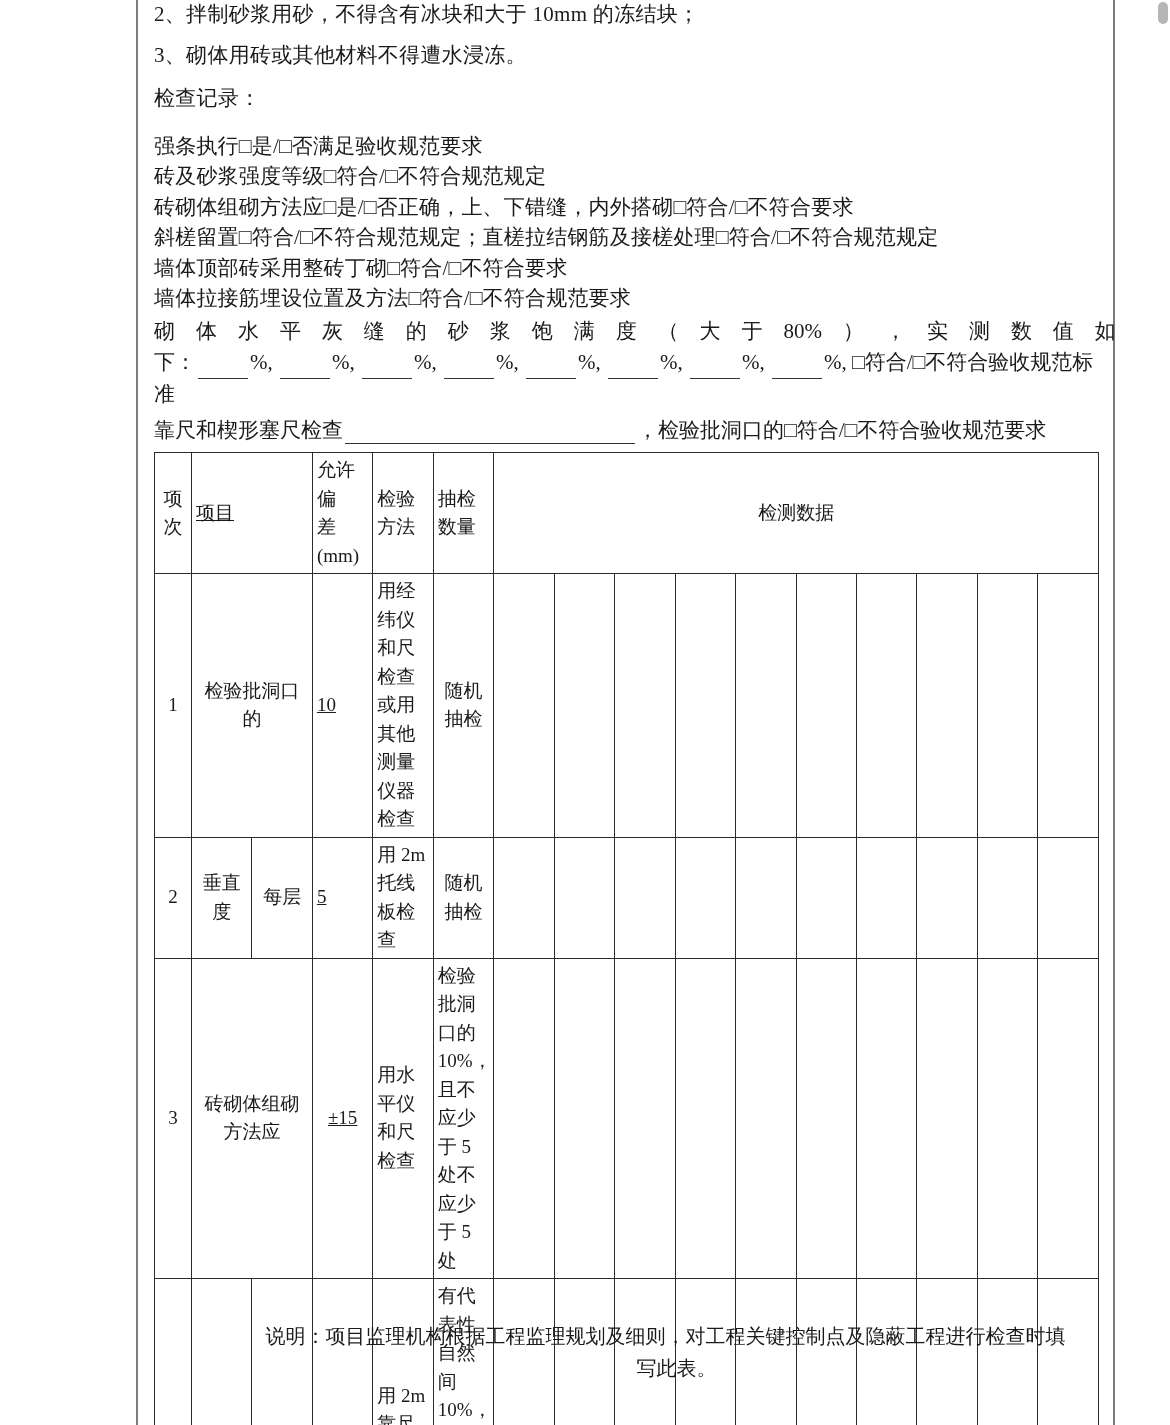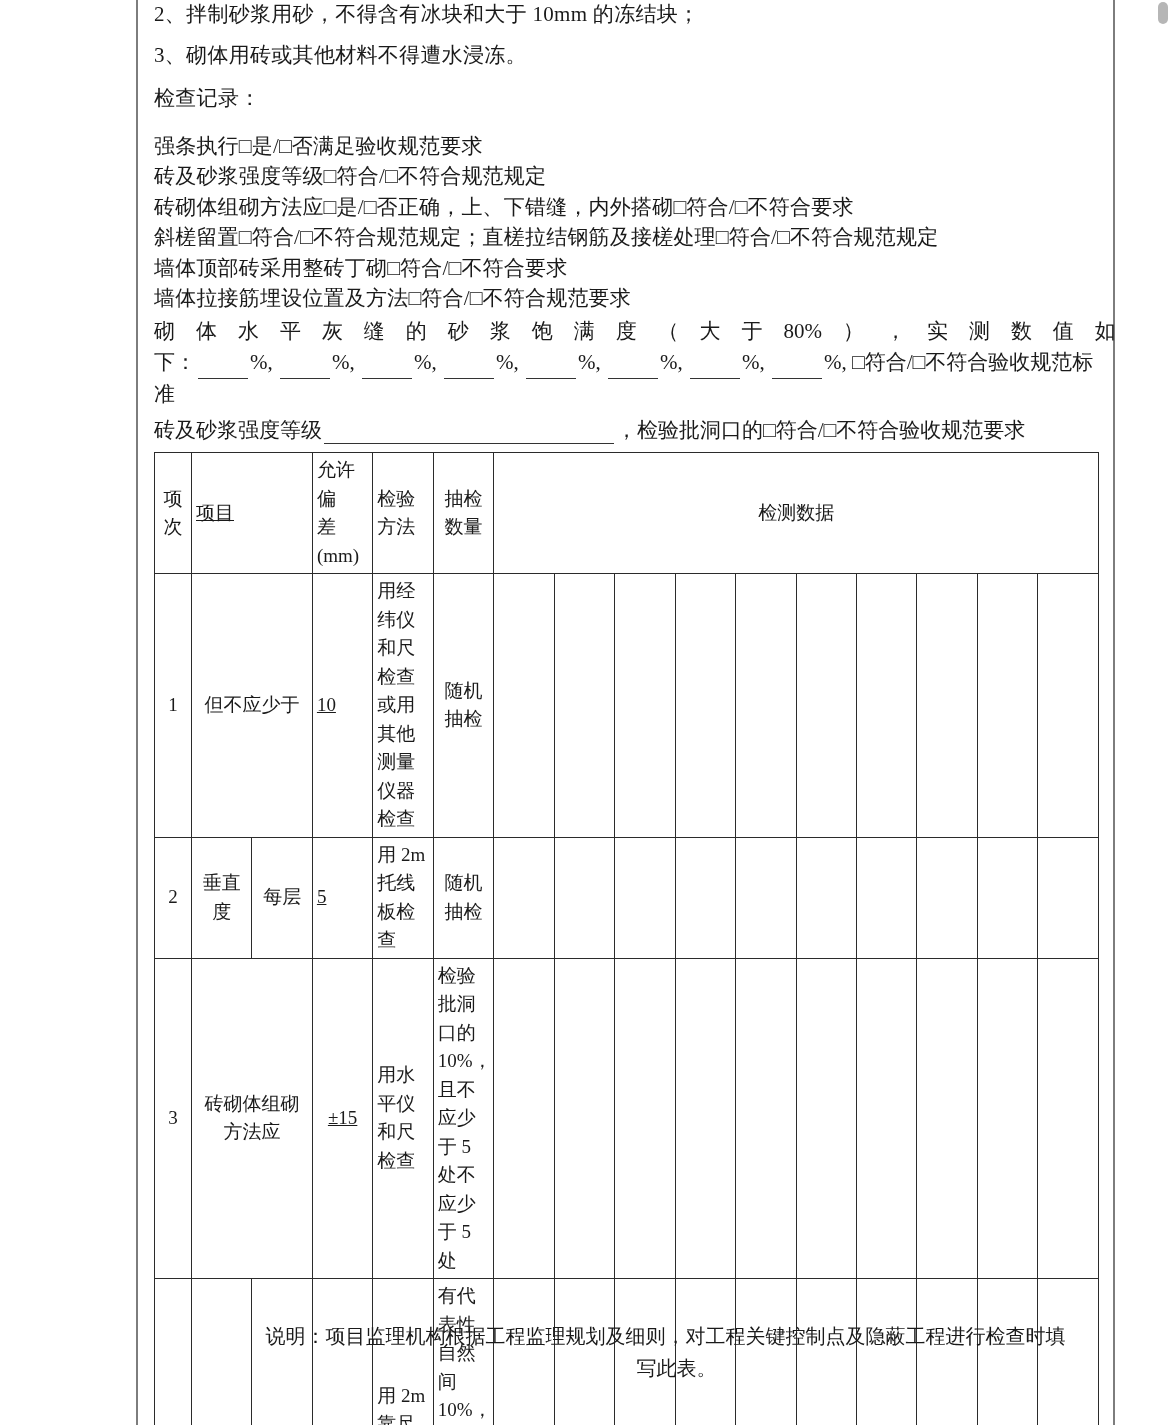--- a/index.html
+++ b/index.html
@@ -145,21 +145,21 @@
 
   .hdr-idx {
     width: 28px;
     text-align: center;
     line-height: 1.15;
     font-size: 19px;
   }
   .hdr-item { text-align: left; padding-left: 6px; text-decoration: underline; }
   .hdr-dev  { text-align: left; line-height: 1.15; font-size: 19px; padding-left: 2px;}
   .hdr-meth { text-align: left; padding-left: 4px; }
-  .hdr-qty  { text-align: center; padding-left: 4px; }
+  .hdr-qty  { text-align: left; padding-left: 4px; }
   .hdr-data { text-align: center; }
 
   .footnote {
     padding: 14px 16px 0 40px;
     font-size: 20px;
     line-height: 1.6;
     text-align: center;
   }
   .footnote .l2 { padding-left: 22px; display: block; }
 </style>
@@ -206,21 +206,21 @@
           <span>测</span>
           <span>数</span>
           <span>值</span>
           <span>如</span>
         </div>
       <div class="cont-line" id="fullness-line2"><span>下：</span><span class="blank-line"></span><span>%, </span><span class="blank-line"></span><span>%, </span><span class="blank-line"></span><span>%, </span><span class="blank-line"></span><span>%, </span><span class="blank-line"></span><span>%, </span><span class="blank-line"></span><span>%, </span><span class="blank-line"></span><span>%, </span><span class="blank-line"></span><span>%, </span><span>□符合/□不符合验收规范标</span></div>
       <div>准</div>
     </div>
 
     <div class="mix-line">
-      <span>砖及砂浆强度等级</span><span class="blank-long"></span><span>，检验批洞口的□符合/□不符合验收规范要求</span>
+      <span>靠尺和楔形塞尺检查</span><span class="blank-long"></span><span>，检验批洞口的□符合/□不符合验收规范要求</span>
     </div>
 
     <table class="insp">
       <thead>
         <tr>
           <th class="hdr-idx">
             <span>项</span><br>
             <span>次</span>
           </th>
           <th class="hdr-item" colspan="2">项目</th>
@@ -229,21 +229,21 @@
             <span>差(mm)</span>
           </th>
           <th class="hdr-meth">检验方法</th>
           <th class="hdr-qty">抽检数量</th>
           <th class="hdr-data" colspan="10">检测数据</th>
         </tr>
       </thead>
       <tbody id="insp-body">
           <tr>
             <td class="c-idx">1</td>
-            <td class="c-item" colspan="2">但不应少于</td>
+            <td class="c-item" colspan="2">检验批洞口的</td>
             <td class="c-dev">10</td>
             <td class="c-meth">用经纬仪和尺检查或用其他测量仪器检查</td>
             <td class="c-qty" style="text-align: center; vertical-align: middle;">随机抽检</td>
             <td class="c-data"></td>
             <td class="c-data"></td>
             <td class="c-data"></td>
             <td class="c-data"></td>
             <td class="c-data"></td>
             <td class="c-data"></td>
             <td class="c-data"></td>

